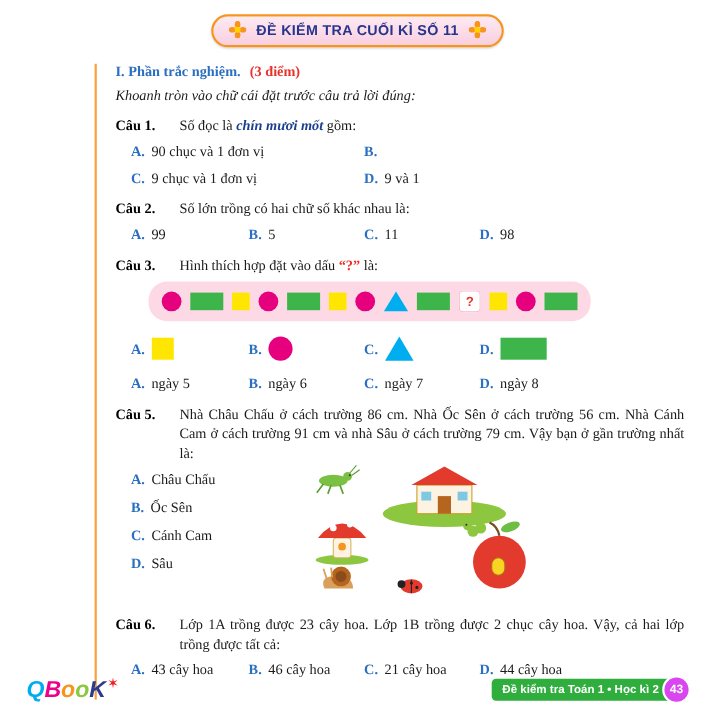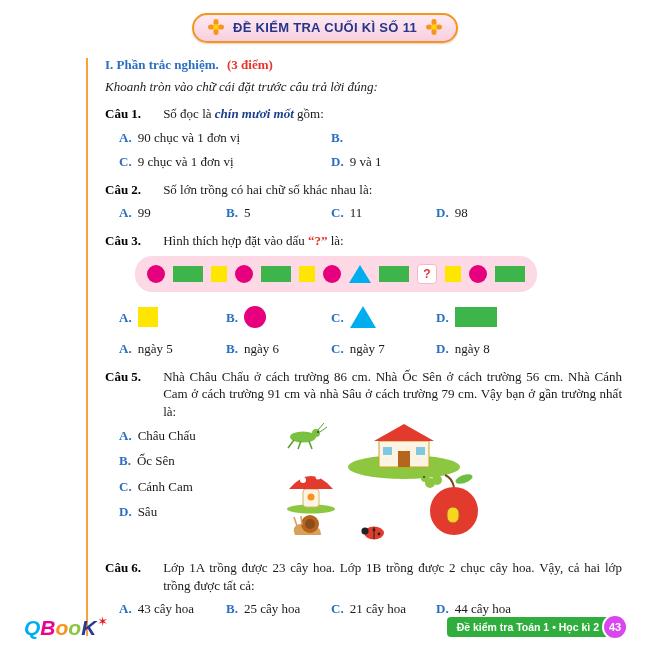--- a/index.html
+++ b/index.html
@@ -309,21 +309,21 @@
         <span class="q-label">Câu 6.</span>
         <span class="q-text">Lớp 1A trồng được 23 cây hoa. Lớp 1B trồng được 2 chục cây hoa. Vậy, cả hai lớp trồng được tất cả:</span>
       </div>
       <div class="opts grid-4">
         <div class="opt">
             <span class="opt-letter">A.</span>
             <span>43 cây hoa</span>
           </div>
         <div class="opt">
             <span class="opt-letter">B.</span>
-            <span>25 cây hoa</span>
+            <span>46 cây hoa</span>
           </div>
         <div class="opt">
             <span class="opt-letter">C.</span>
             <span>21 cây hoa</span>
           </div>
         <div class="opt">
             <span class="opt-letter">D.</span>
             <span>44 cây hoa</span>
           </div>
       </div>

